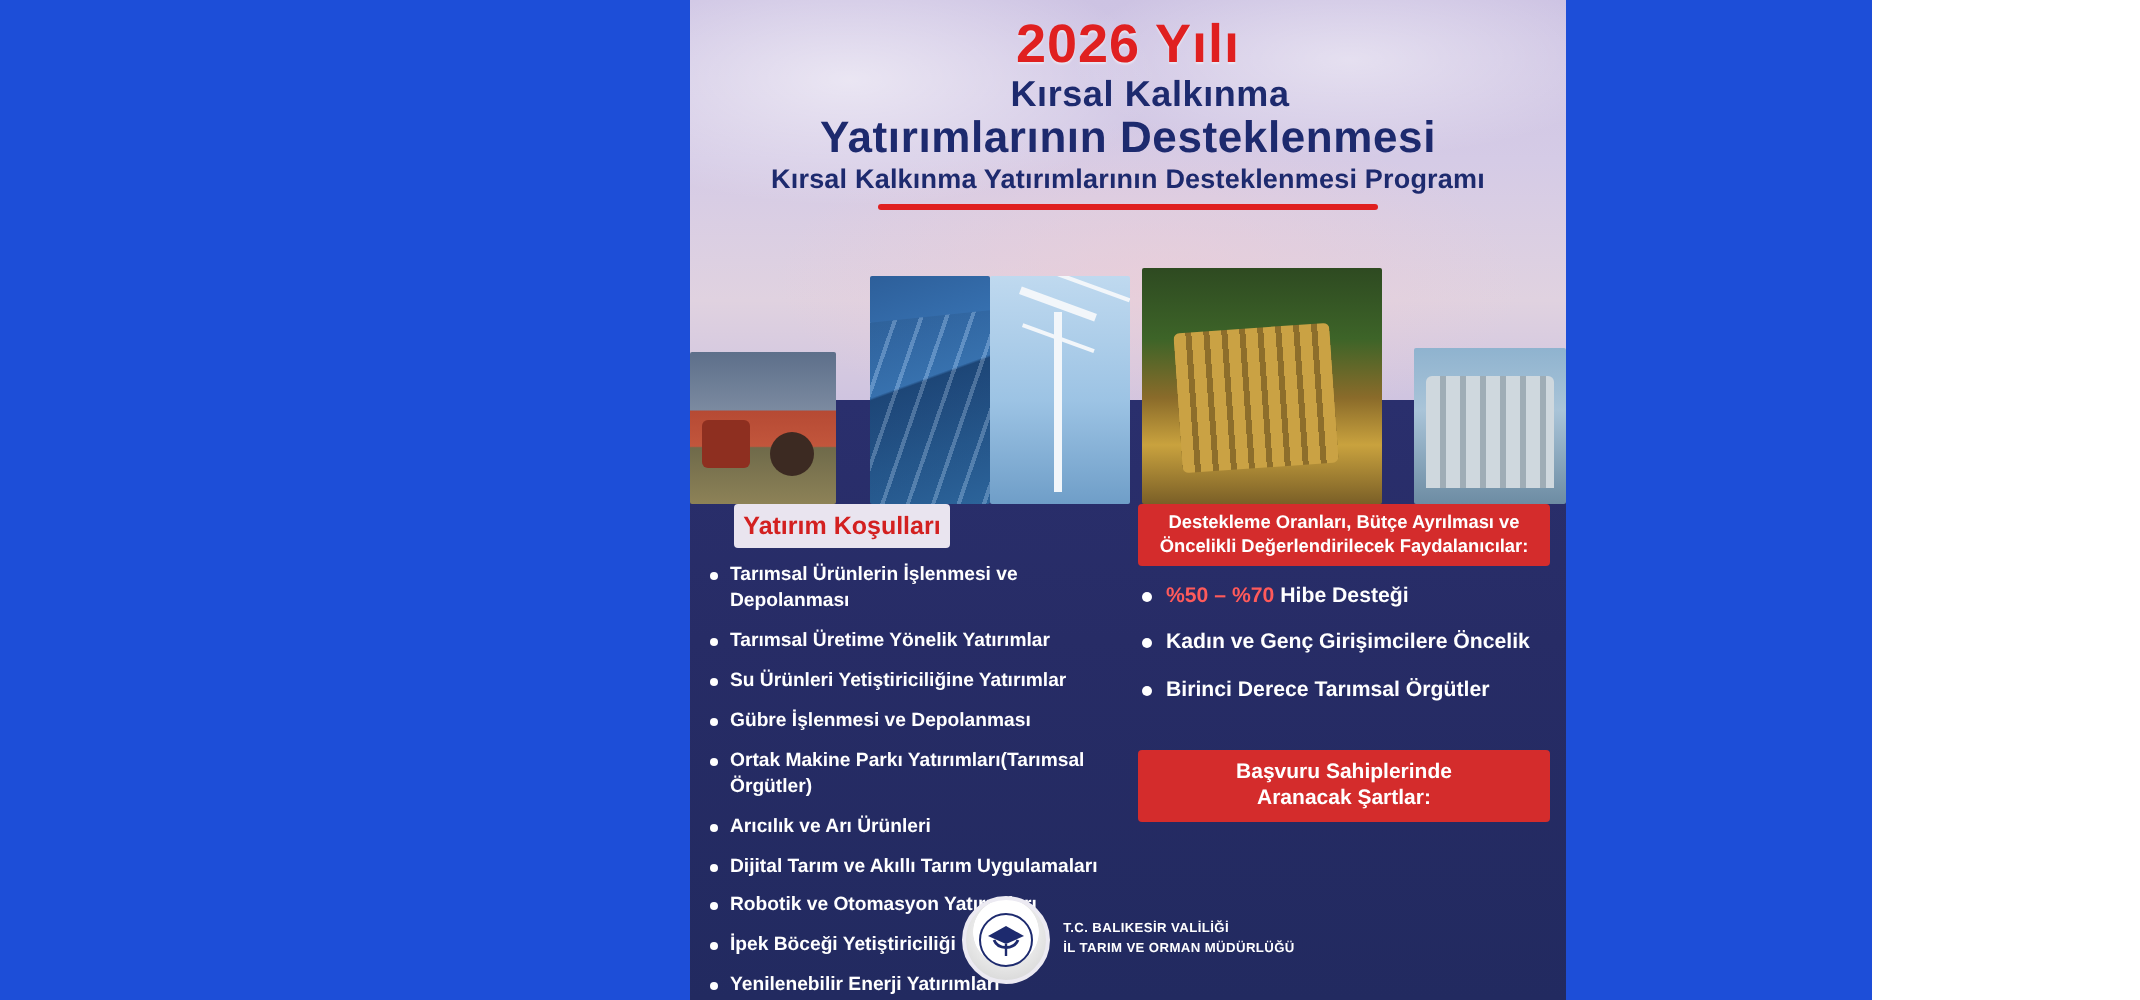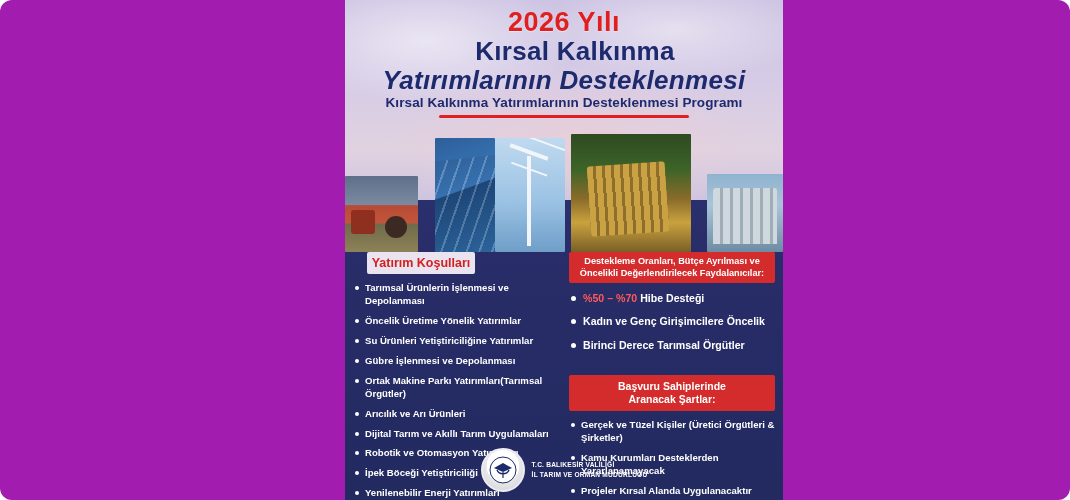--- a/index.html
+++ b/index.html
@@ -8,24 +8,23 @@
     background: #ffffff;
   }
   body {
     width: 1070px;
     height: 500px;
     font-family: "Liberation Sans", sans-serif;
     overflow: hidden;
   }
   #page {
     position: relative;
-    width: 1070px;
+    width: 936px;
     height: 500px;
-    background: #a21caf;
-    border-radius: 12px;
+    background: #1d4ed8;
   }
   
   .poster {
     position: absolute;
     left: 345px;
     top: 0;
     width: 438px;
     height: 500px;
     overflow: hidden;
     background: linear-gradient(180deg, #d9cfe8 0%, #cfc6e6 14%, #e3d6e4 26%, #2b2f6b 46%, #232a63 100%);
@@ -57,34 +56,33 @@
   }
   .t-line1 {
     font-size: 27px;
     font-weight: bold;
     color: #e02020;
     letter-spacing: 0.5px;
     line-height: 1.08;
     text-shadow: 0 1px 1px rgba(255,255,255,0.5);
   }
   .t-line2 {
-    font-size: 26px;
+    font-size: 18px;
     font-weight: bold;
     color: #1d2a6e;
     line-height: 1.12;
     letter-spacing: 0.3px;
     margin-left: 22px;
   }
   .t-line3 {
-    font-size: 26px;
+    font-size: 22px;
     font-weight: bold;
     color: #1d2a6e;
     line-height: 1.12;
     letter-spacing: 0.3px;
-    font-style: italic;
   }
   .t-sub {
     margin-top: 0;
     font-size: 13.5px;
     font-weight: bold;
     color: #1d2a6e;
     letter-spacing: 0.1px;
   }
   .t-rule {
     width: 250px;
@@ -300,21 +298,21 @@
       <div class="ph ph-solar"></div>
       <div class="ph ph-wind"></div>
       <div class="ph ph-bees"></div>
       <div class="ph ph-silo"></div>
     </div>
 
     <div class="col-left">
       <div class="hdr-left">Yatırım Koşulları</div>
       <ul class="bullets">
         <li>Tarımsal Ürünlerin İşlenmesi ve Depolanması</li>
-        <li>Öncelik Üretime Yönelik Yatırımlar</li>
+        <li>Tarımsal Üretime Yönelik Yatırımlar</li>
         <li>Su Ürünleri Yetiştiriciliğine Yatırımlar</li>
         <li>Gübre İşlenmesi ve Depolanması</li>
         <li>Ortak Makine Parkı Yatırımları(Tarımsal Örgütler)</li>
         <li>Arıcılık ve Arı Ürünleri</li>
         <li>Dijital Tarım ve Akıllı Tarım Uygulamaları</li>
         <li>Robotik ve Otomasyon Yatırımları</li>
         <li>İpek Böceği Yetiştiriciliği</li>
         <li>Yenilenebilir Enerji Yatırımları</li>
       </ul>
     </div>
@@ -329,26 +327,20 @@
         <li>Kadın ve Genç Girişimcilere Öncelik</li>
         <li>Birinci Derece Tarımsal Örgütler</li>
       </ul>
 
       <div class="gap"></div>
 
       <div class="hdr-red second">
         <div>Başvuru Sahiplerinde</div>
         <div>Aranacak Şartlar:</div>
       </div>
-      <ul class="bullets">
-        <li>Gerçek ve Tüzel Kişiler (Üretici Örgütleri &amp; Şirketler)</li>
-        <li>Kamu Kurumları Desteklerden Yararlanamayacak</li>
-        <li>Projeler Kırsal Alanda Uygulanacaktır</li>
-
-      </ul>
     </div>
 
     <div class="footer">
       <div class="logo-badge">
         <svg width="28" height="28" viewBox="0 0 28 28" aria-hidden="true">
           <circle cx="14" cy="14" r="13" fill="#ffffff" stroke="#1d2a6e" stroke-width="1"></circle>
           <path d="M5 12 L14 7 L23 12 L14 16 Z" fill="#1d2a6e"></path>
           <path d="M8 14 C10 19, 18 19, 20 14" stroke="#1d2a6e" stroke-width="1.4" fill="none"></path>
           <path d="M14 16 L14 22" stroke="#1d2a6e" stroke-width="1.2"></path>
         </svg>

